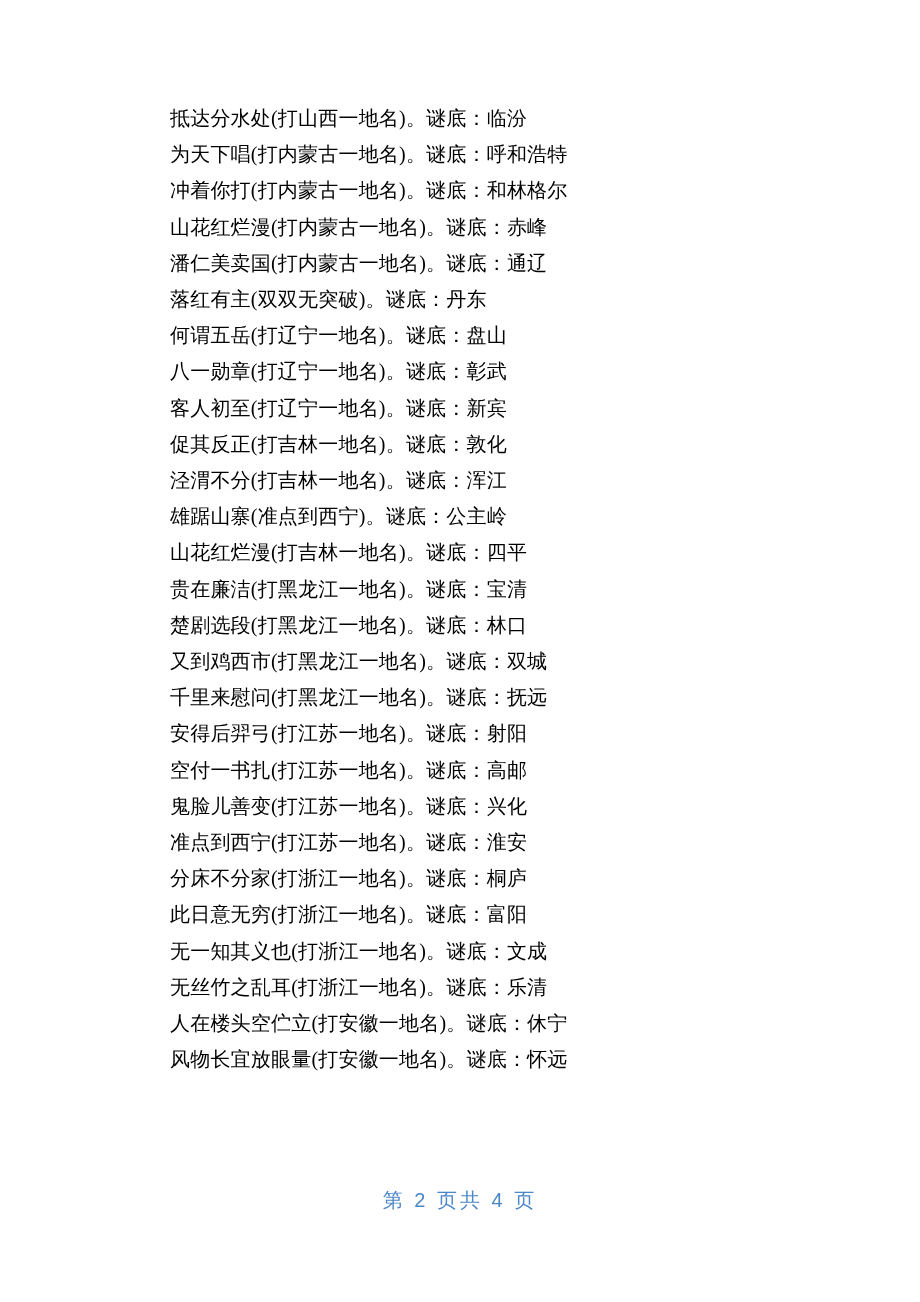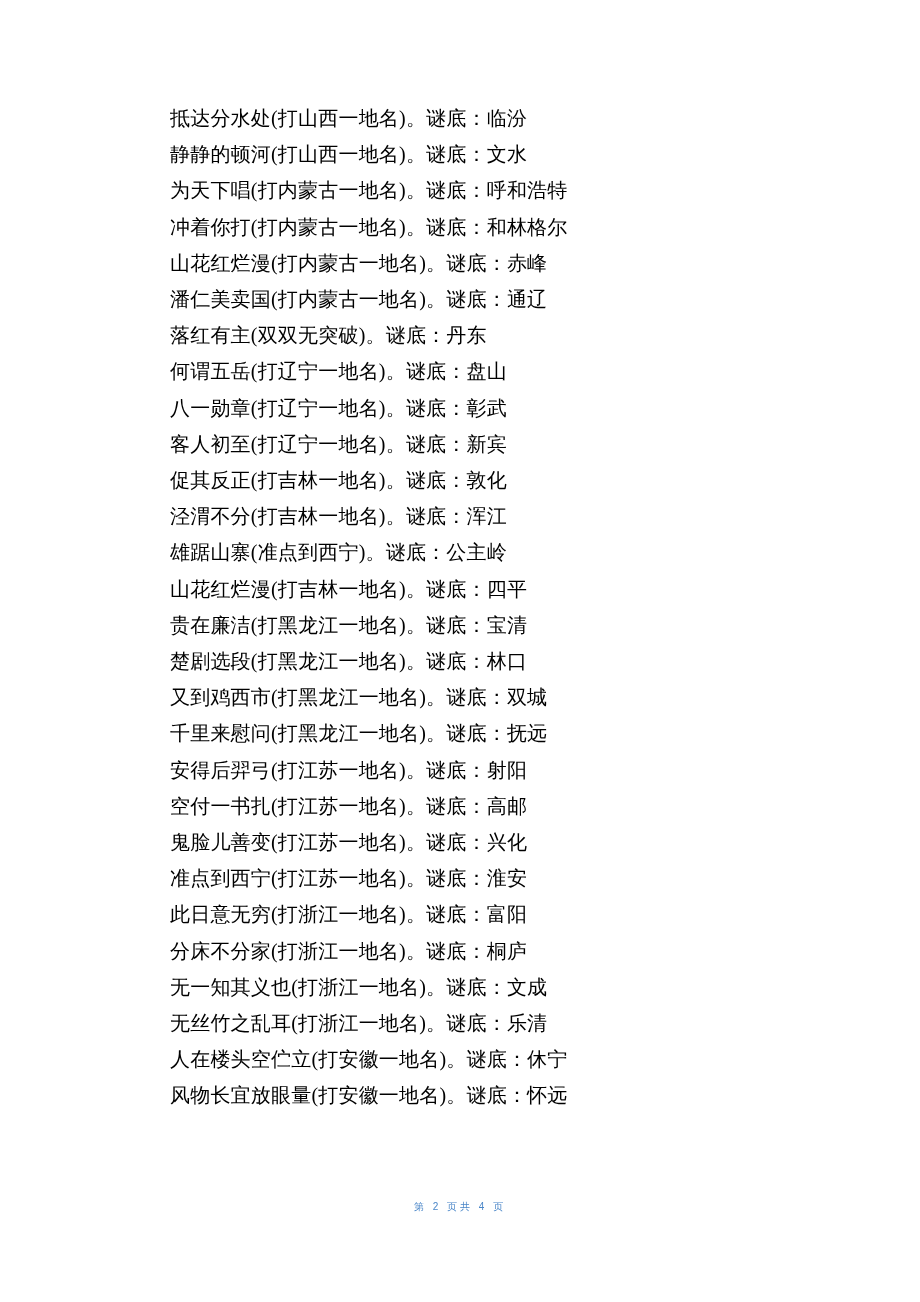--- a/index.html
+++ b/index.html
@@ -33,60 +33,59 @@
     letter-spacing: 0.2px;
     color: #000;
   }
   .footer {
     position: absolute;
     left: 0;
     right: 0;
     bottom: 88px;
     text-align: center;
     font-family: "Liberation Sans", sans-serif;
-    font-size: 10px;
+    font-size: 20px;
     color: #4a86c8;
     letter-spacing: 3px;
   }
   .footer span {
     display: inline-block;
   }
   .footer .num {
     color: #4a86c8;
   }
 </style>
 </head>
 <body>
 
 <div class="page">
   <div class="riddle-list">
     <div class="riddle-line">抵达分水处(打山西一地名)。谜底：临汾</div>
-    <div class="riddle-line">静静的顿河(打山西一地名)。谜底：文水</div>
     <div class="riddle-line">为天下唱(打内蒙古一地名)。谜底：呼和浩特</div>
     <div class="riddle-line">冲着你打(打内蒙古一地名)。谜底：和林格尔</div>
     <div class="riddle-line">山花红烂漫(打内蒙古一地名)。谜底：赤峰</div>
     <div class="riddle-line">潘仁美卖国(打内蒙古一地名)。谜底：通辽</div>
     <div class="riddle-line">落红有主(双双无突破)。谜底：丹东</div>
     <div class="riddle-line">何谓五岳(打辽宁一地名)。谜底：盘山</div>
     <div class="riddle-line">八一勋章(打辽宁一地名)。谜底：彰武</div>
     <div class="riddle-line">客人初至(打辽宁一地名)。谜底：新宾</div>
     <div class="riddle-line">促其反正(打吉林一地名)。谜底：敦化</div>
     <div class="riddle-line">泾渭不分(打吉林一地名)。谜底：浑江</div>
     <div class="riddle-line">雄踞山寨(准点到西宁)。谜底：公主岭</div>
     <div class="riddle-line">山花红烂漫(打吉林一地名)。谜底：四平</div>
     <div class="riddle-line">贵在廉洁(打黑龙江一地名)。谜底：宝清</div>
     <div class="riddle-line">楚剧选段(打黑龙江一地名)。谜底：林口</div>
     <div class="riddle-line">又到鸡西市(打黑龙江一地名)。谜底：双城</div>
     <div class="riddle-line">千里来慰问(打黑龙江一地名)。谜底：抚远</div>
     <div class="riddle-line">安得后羿弓(打江苏一地名)。谜底：射阳</div>
     <div class="riddle-line">空付一书扎(打江苏一地名)。谜底：高邮</div>
     <div class="riddle-line">鬼脸儿善变(打江苏一地名)。谜底：兴化</div>
     <div class="riddle-line">准点到西宁(打江苏一地名)。谜底：淮安</div>
+    <div class="riddle-line">分床不分家(打浙江一地名)。谜底：桐庐</div>
     <div class="riddle-line">此日意无穷(打浙江一地名)。谜底：富阳</div>
-    <div class="riddle-line">分床不分家(打浙江一地名)。谜底：桐庐</div>
     <div class="riddle-line">无一知其义也(打浙江一地名)。谜底：文成</div>
     <div class="riddle-line">无丝竹之乱耳(打浙江一地名)。谜底：乐清</div>
     <div class="riddle-line">人在楼头空伫立(打安徽一地名)。谜底：休宁</div>
     <div class="riddle-line">风物长宜放眼量(打安徽一地名)。谜底：怀远</div>
   </div>
 </div>
 
 <div class="footer">
   <span>第</span>
   <span class="num">2</span>

